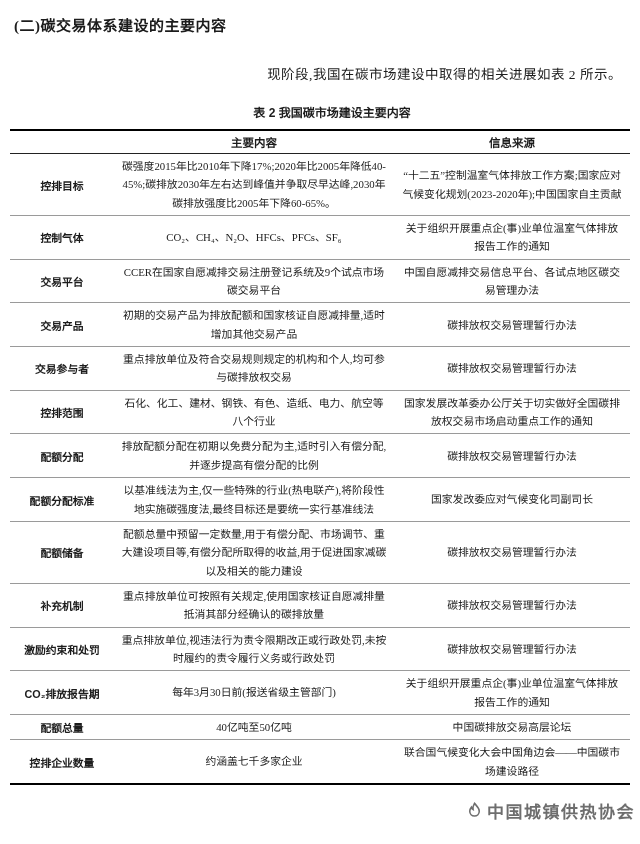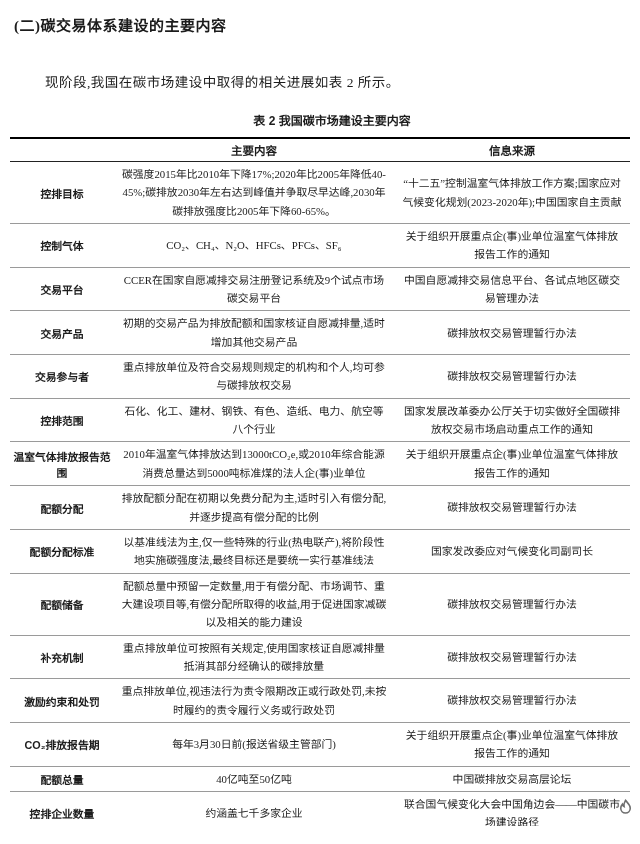--- a/index.html
+++ b/index.html
@@ -14,25 +14,26 @@
     font-family: "Liberation Serif", "DejaVu Serif", serif;
     overflow: hidden;
   }
   .section-title {
     padding: 14px 14px 0 14px;
     font-size: 15px;
     font-weight: bold;
     letter-spacing: 0.5px;
   }
   .intro {
-    margin-top: 36px;
+    margin-top: 28px;
     padding: 0 18px;
     font-size: 13.5px;
     text-indent: 2em;
     letter-spacing: 0.5px;
+    text-align: right;
   }
   .table-caption {
     margin-top: 20px;
     margin-bottom: 9px;
     text-align: center;
     font-size: 12px;
     font-weight: bold;
     font-family: "Liberation Sans", "DejaVu Sans", sans-serif;
     padding-left: 24px;
   }
@@ -137,25 +138,20 @@
     <td class="cell-content">重点排放单位及符合交易规则规定的机构和个人,均可参与碳排放权交易</td>
     <td class="cell-source">碳排放权交易管理暂行办法</td>
   </tr>
 
   <tr>
     <th class="row-label">控排范围</th>
     <td class="cell-content">石化、化工、建材、钢铁、有色、造纸、电力、航空等八个行业</td>
     <td class="cell-source">国家发展改革委办公厅关于切实做好全国碳排放权交易市场启动重点工作的通知</td>
   </tr>
 
-  <tr>
-    <th class="row-label">温室气体排放报告范围</th>
-    <td class="cell-content">2010年温室气体排放达到13000tCO₂e,或2010年综合能源消费总量达到5000吨标准煤的法人企(事)业单位</td>
-    <td class="cell-source">关于组织开展重点企(事)业单位温室气体排放报告工作的通知</td>
-  </tr>
 
   <tr>
     <th class="row-label">配额分配</th>
     <td class="cell-content">排放配额分配在初期以免费分配为主,适时引入有偿分配,并逐步提高有偿分配的比例</td>
     <td class="cell-source">碳排放权交易管理暂行办法</td>
   </tr>
 
   <tr>
     <th class="row-label">配额分配标准</th>
     <td class="cell-content">以基准线法为主,仅一些特殊的行业(热电联产),将阶段性地实施碳强度法,最终目标还是要统一实行基准线法</td>
@@ -200,15 +196,16 @@
   </tr>
 </tbody>
   </table>
 
   <div class="watermark">
     <span>
       <svg width="19" height="19" viewBox="0 0 24 24" fill="none" stroke="#4f4f4f" stroke-width="2" stroke-linecap="round">
         <path d="M12 3c2.5 3 6 5.5 6 10a6 6 0 0 1-12 0c0-2 .8-3.6 2-5 .3 1.4 1 2.3 2.2 2.8C9.6 8.3 10.6 5.4 12 3z"></path>
       </svg>
     </span>
+    <span>中国城镇供热协会</span>
   </div>
 
 </div>
 
 </body></html>

